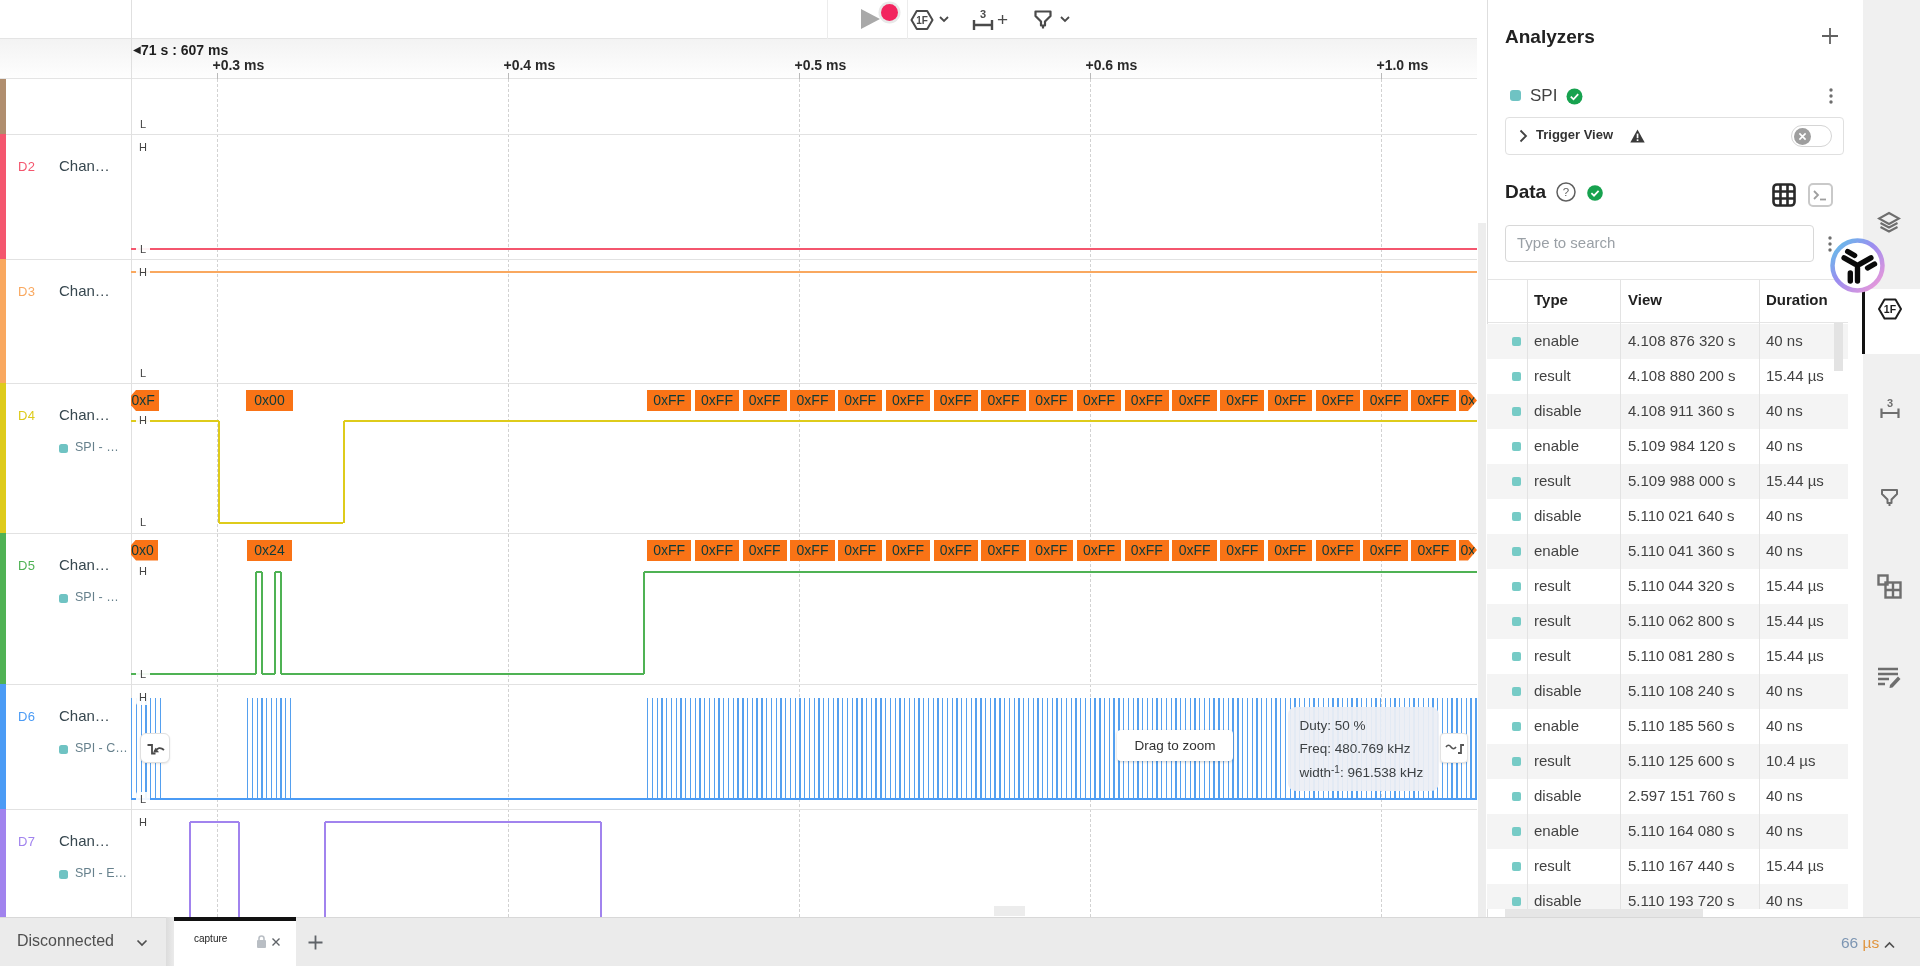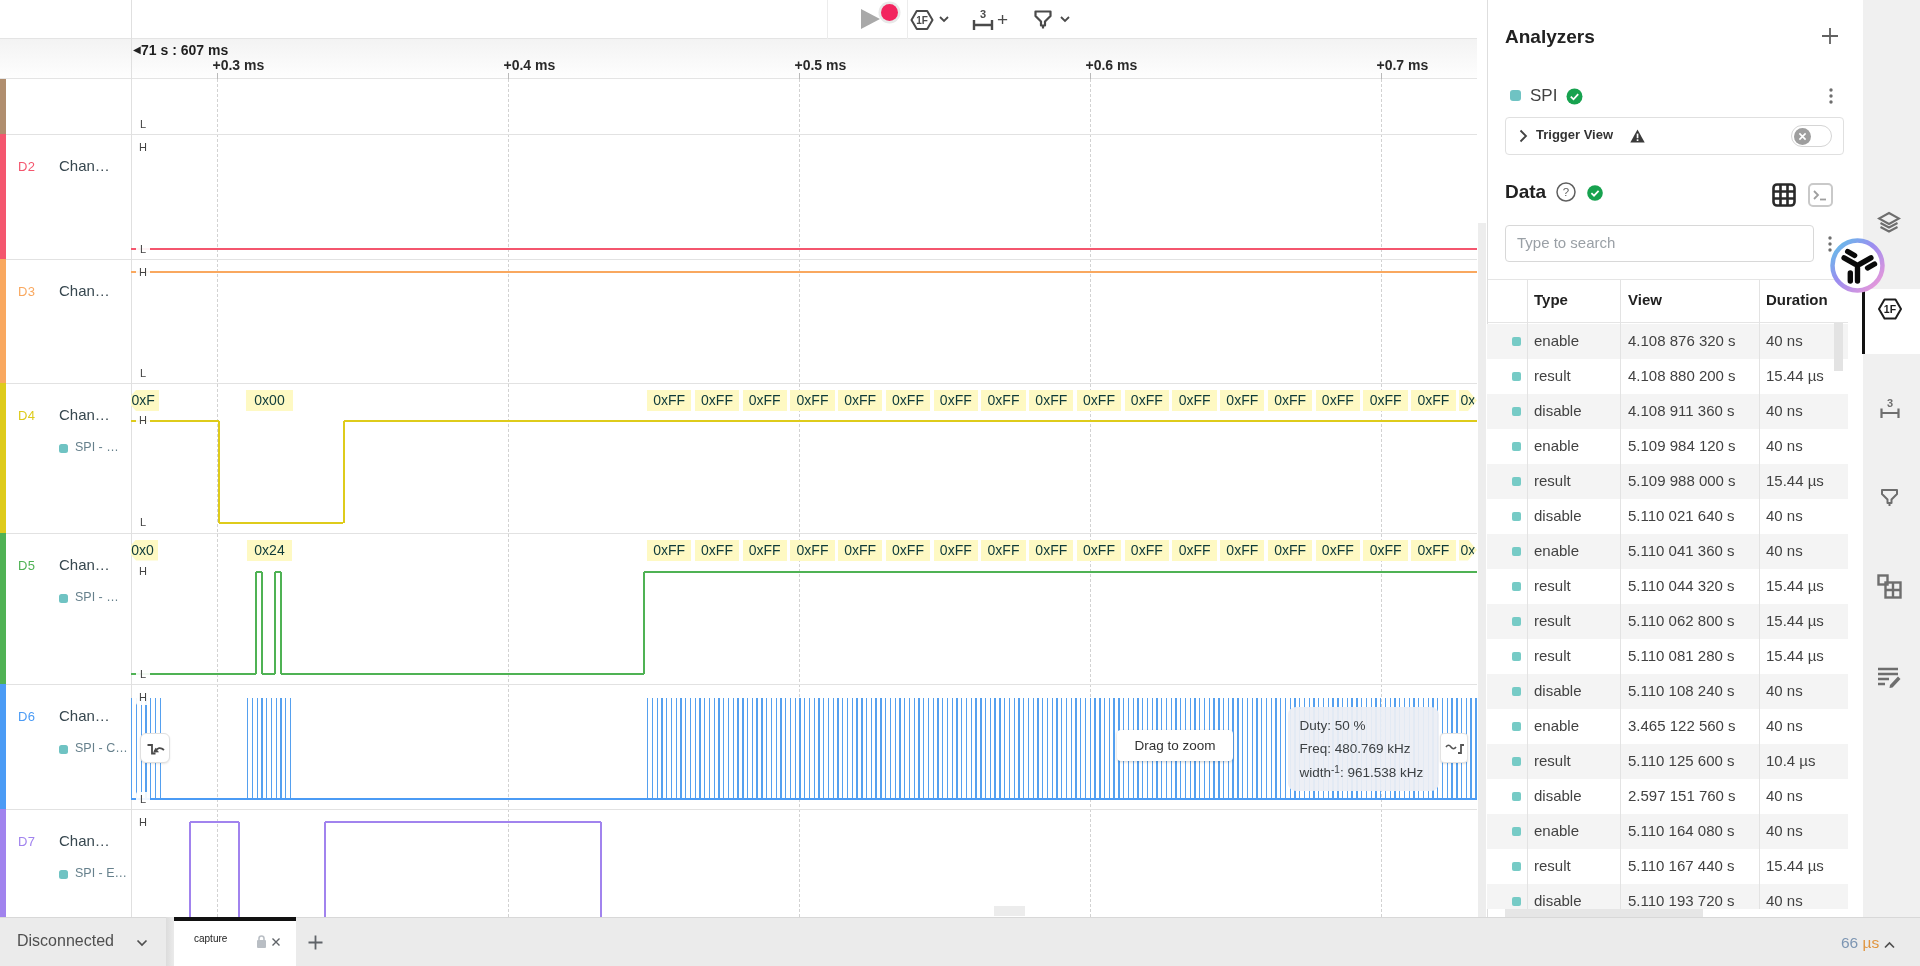--- a/index.html
+++ b/index.html
@@ -3,21 +3,21 @@
 
 *{margin:0;padding:0;box-sizing:border-box}
 html,body{width:1920px;height:966px;overflow:hidden;background:#fff;
   font-family:"Liberation Sans",sans-serif;}
 .abs{position:absolute}
 #root{position:relative;width:1920px;height:904px}
 .hl{position:absolute;height:2px}
 .vl{position:absolute;width:2px}
 .chip{position:absolute;width:14px;height:15px;background:rgba(255,255,255,.92);
   color:#424242;font-size:11px;line-height:15px;text-align:center;border-radius:2px}
-.bub{position:absolute;height:21px;background:#fef9c3;color:#0e3a3a;
+.bub{position:absolute;height:21px;background:#f97316;color:#0e3a3a;
   font-size:14px;line-height:21px;text-align:center;}
 .grid{position:absolute;width:0;border-left:1px dashed #d2d2d2}
 .tick{position:absolute;width:1px;background:#b9b9b9}
 .rowb{position:absolute;height:1px;background:#e2e2e2;left:0;width:1477px}
 .cbar{position:absolute;left:0;width:6px}
 .badge{position:absolute;left:18px;font-size:13px;letter-spacing:.3px}
 .cname{position:absolute;left:59px;font-size:15px;color:#37474f}
 .sname{position:absolute;left:75px;font-size:12.5px;color:#66808c}
 .ssq{position:absolute;left:59px;width:9px;height:9px;border-radius:2.5px;background:#6fc3c3}
 .comb{position:absolute;background:repeating-linear-gradient(90deg,#55a0ef 0,#55a0ef 1.3px,transparent 1.3px,transparent 4.76px)}
@@ -56,21 +56,21 @@
 <div class="abs" style="left:133px;top:42px;width:8px;height:15px;color:#222;font-size:10px;line-height:15px">◀</div>
 <div class="abs" style="left:141px;top:42px;font-size:14px;font-weight:bold;color:#1f1f1f">71 s : 607 ms</div>
 <div class="abs" style="left:212.5px;top:57px;font-size:14px;font-weight:bold;color:#2a2a2a">+0.3 ms</div>
 <div class="tick" style="left:216.5px;top:73px;height:6px"></div>
 <div class="abs" style="left:503.5px;top:57px;font-size:14px;font-weight:bold;color:#2a2a2a">+0.4 ms</div>
 <div class="tick" style="left:507.5px;top:73px;height:6px"></div>
 <div class="abs" style="left:794.5px;top:57px;font-size:14px;font-weight:bold;color:#2a2a2a">+0.5 ms</div>
 <div class="tick" style="left:798.5px;top:73px;height:6px"></div>
 <div class="abs" style="left:1085.5px;top:57px;font-size:14px;font-weight:bold;color:#2a2a2a">+0.6 ms</div>
 <div class="tick" style="left:1089.5px;top:73px;height:6px"></div>
-<div class="abs" style="left:1376.5px;top:57px;font-size:14px;font-weight:bold;color:#2a2a2a">+0.7 ms</div>
+<div class="abs" style="left:1376.5px;top:57px;font-size:14px;font-weight:bold;color:#2a2a2a">+1.0 ms</div>
 <div class="tick" style="left:1380.5px;top:73px;height:6px"></div>
 <div class="abs" style="left:0;top:79px;width:1477px;height:838px;background:#fff"></div>
 <div class="grid" style="left:216.5px;top:79px;height:838px"></div>
 <div class="grid" style="left:507.5px;top:79px;height:838px"></div>
 <div class="grid" style="left:798.5px;top:79px;height:838px"></div>
 <div class="grid" style="left:1089.5px;top:79px;height:838px"></div>
 <div class="grid" style="left:1380.5px;top:79px;height:838px"></div>
 <div class="rowb" style="top:134px"></div>
 <div class="rowb" style="top:259px"></div>
 <div class="rowb" style="top:383px"></div>
@@ -329,21 +329,21 @@
     </div>
 <div class="trow" style="top:673.5px;height:35.0px;background:#f4f4f4;overflow:hidden">
       <div class="sq"></div>
       <div class="c1">disable</div>
       <div class="c2">5.110 108 240 s</div>
       <div class="c3">40 ns</div>
     </div>
 <div class="trow" style="top:708.5px;height:35.0px;background:#fff;overflow:hidden">
       <div class="sq"></div>
       <div class="c1">enable</div>
-      <div class="c2">3.465 122 560 s</div>
+      <div class="c2">5.110 185 560 s</div>
       <div class="c3">40 ns</div>
     </div>
 <div class="trow" style="top:743.5px;height:35.0px;background:#f4f4f4;overflow:hidden">
       <div class="sq"></div>
       <div class="c1">result</div>
       <div class="c2">5.110 125 600 s</div>
       <div class="c3">10.4 µs</div>
     </div>
 <div class="trow" style="top:778.5px;height:35.0px;background:#fff;overflow:hidden">
       <div class="sq"></div>

